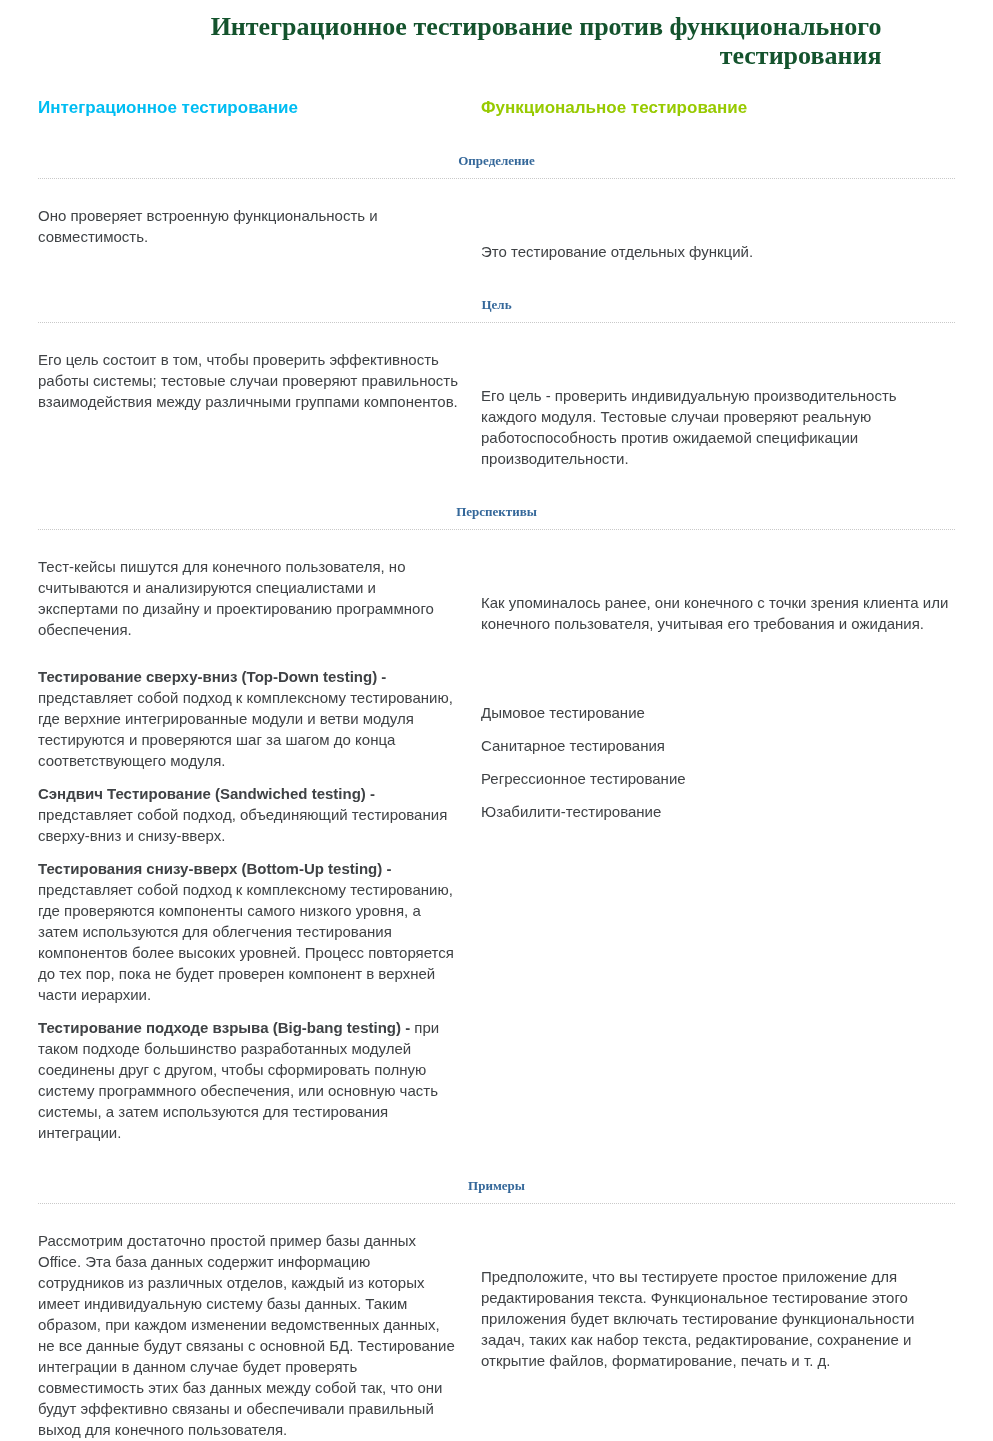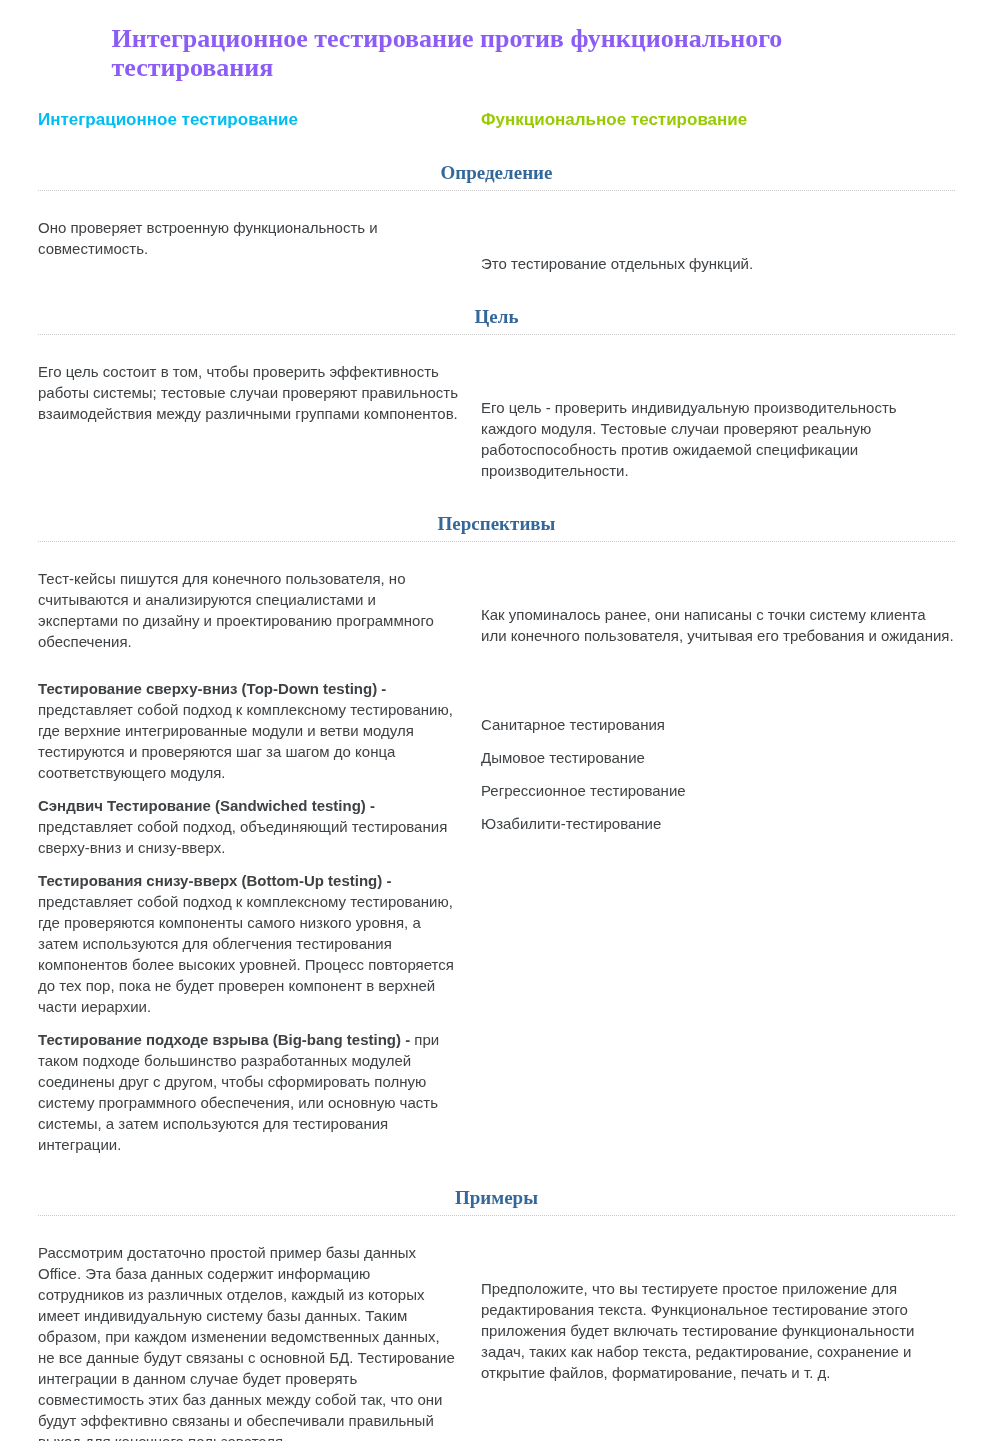--- a/index.html
+++ b/index.html
@@ -14,44 +14,44 @@
     padding: 0 38px 18px 38px;
     background: #ffffff;
     font-family: "Liberation Sans", "DejaVu Sans", sans-serif;
     color: #3f4245;
   }
   .doc-title {
     font-family: "Liberation Serif", "DejaVu Serif", serif;
     font-weight: bold;
     font-size: 26px;
     line-height: 29px;
-    color: #8b5cf6;
-    text-align: left;
-    margin: 24px auto 0 auto;
+    color: #14532d;
+    text-align: right;
+    margin: 12px auto 0 auto;
     max-width: 770px;
   }
   .col-headers {
     display: flex;
     margin-top: 28px;
     align-items: flex-start;
   }
   .col-head {
     font-weight: bold;
     font-size: 17px;
     line-height: 20px;
     text-align: left;
   }
   .col-head.left  { width: 422px; color: #00bdf2; }
   .col-gap        { width: 21px; flex: 0 0 21px; }
   .col-head.right { flex: 1; color: #97ca00; }
 
   .sec-heading {
     font-family: "Liberation Serif", "DejaVu Serif", serif;
     font-weight: bold;
-    font-size: 19px;
+    font-size: 13px;
     line-height: 22px;
     color: #35689a;
     text-align: center;
     margin: 32px 0 0 0;
     padding-bottom: 6px;
     border-bottom: 1px dotted #c9c9c9;
   }
   .row {
     display: flex;
     align-items: flex-start;
@@ -105,37 +105,37 @@
   </section>
 
   <section>
     <h2 class="sec-heading">Перспективы</h2>
     <div class="row">
       <div class="cell cell-left">
         <p class="para">Тест-кейсы пишутся для конечного пользователя, но считываются и анализируются специалистами и экспертами по дизайну и проектированию программного обеспечения.</p>
       </div>
       <div class="col-gap"></div>
       <div class="cell cell-right">
-        <p class="para">Как упоминалось ранее, они написаны с точки систему клиента или конечного пользователя, учитывая его требования и ожидания.</p>
+        <p class="para">Как упоминалось ранее, они конечного с точки зрения клиента или конечного пользователя, учитывая его требования и ожидания.</p>
       </div>
     </div>
   </section>
 
   <section>
     <div class="row row--top">
       <div class="cell cell-left">
         <p class="para"><strong>Тестирование сверху-вниз (Top-Down testing) - </strong><span>представляет собой подход к комплексному тестированию, где верхние интегрированные модули и ветви модуля тестируются и проверяются шаг за шагом до конца соответствующего модуля.</span></p>
         <p class="para"><strong>Сэндвич Тестирование (Sandwiched testing) - </strong><span>представляет собой подход, объединяющий тестирования сверху-вниз и снизу-вверх.</span></p>
         <p class="para"><strong>Тестирования снизу-вверх (Bottom-Up testing) - </strong><span>представляет собой подход к комплексному тестированию, где проверяются компоненты самого низкого уровня, а затем используются для облегчения тестирования компонентов более высоких уровней. Процесс повторяется до тех пор, пока не будет проверен компонент в верхней части иерархии.</span></p>
         <p class="para"><strong>Тестирование подходе взрыва (Big-bang testing) - </strong><span>при таком подходе большинство разработанных модулей соединены друг с другом, чтобы сформировать полную систему программного обеспечения, или основную часть системы, а затем используются для тестирования интеграции.</span></p>
       </div>
       <div class="col-gap"></div>
       <div class="cell cell-right">
+        <p class="para">Дымовое тестирование</p>
         <p class="para">Санитарное тестирования</p>
-        <p class="para">Дымовое тестирование</p>
         <p class="para">Регрессионное тестирование</p>
         <p class="para">Юзабилити-тестирование</p>
       </div>
     </div>
   </section>
 
   <section>
     <h2 class="sec-heading">Примеры</h2>
     <div class="row row--top">
       <div class="cell cell-left">

